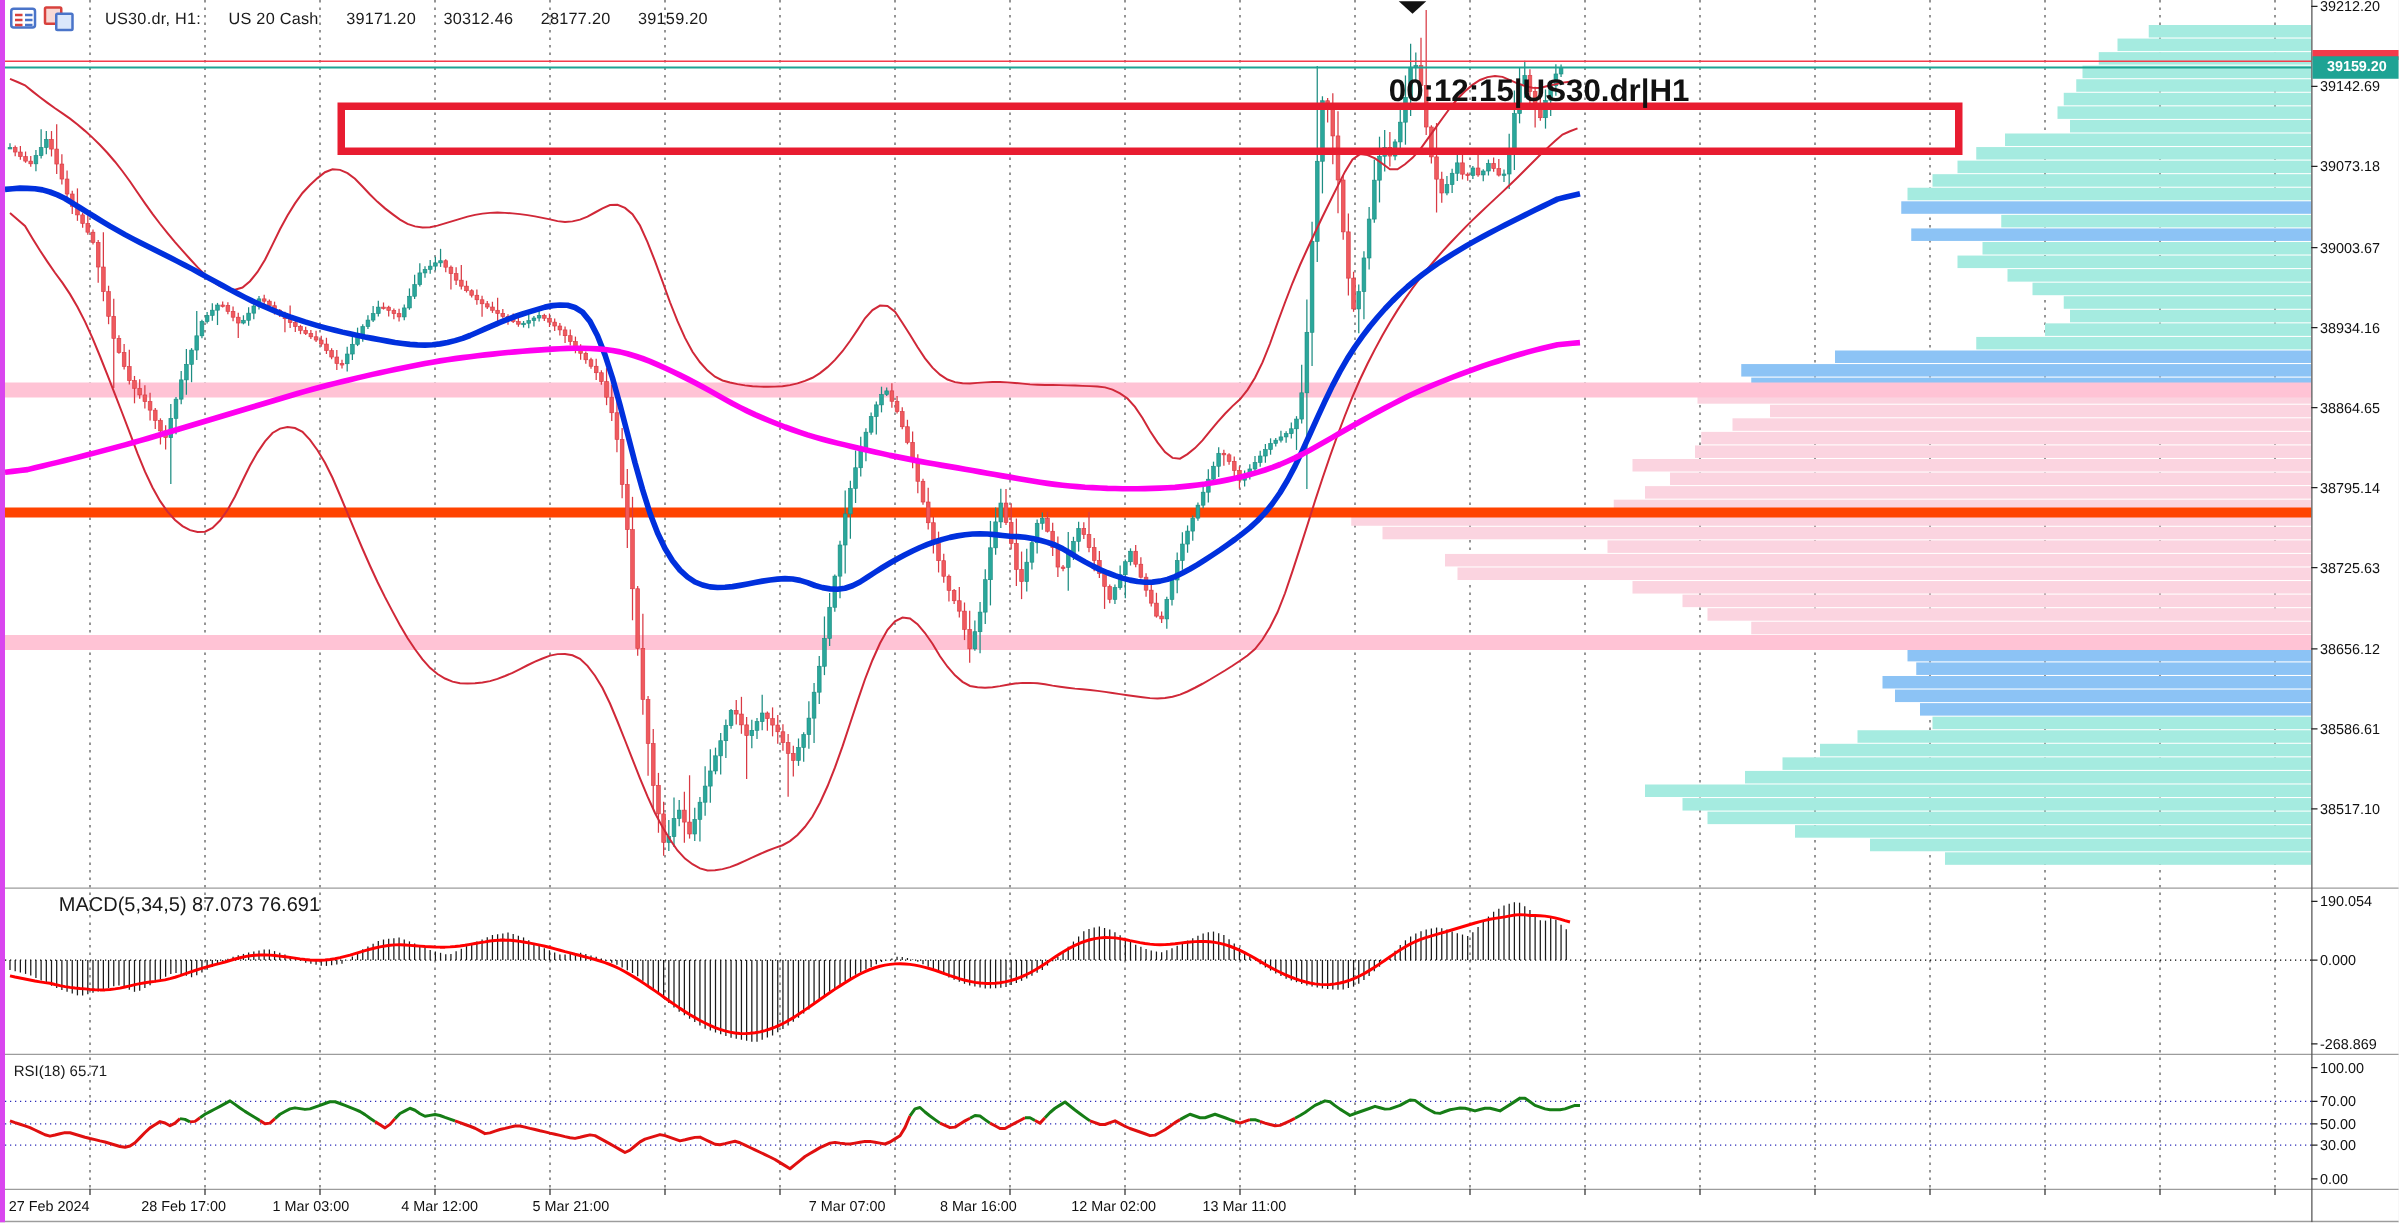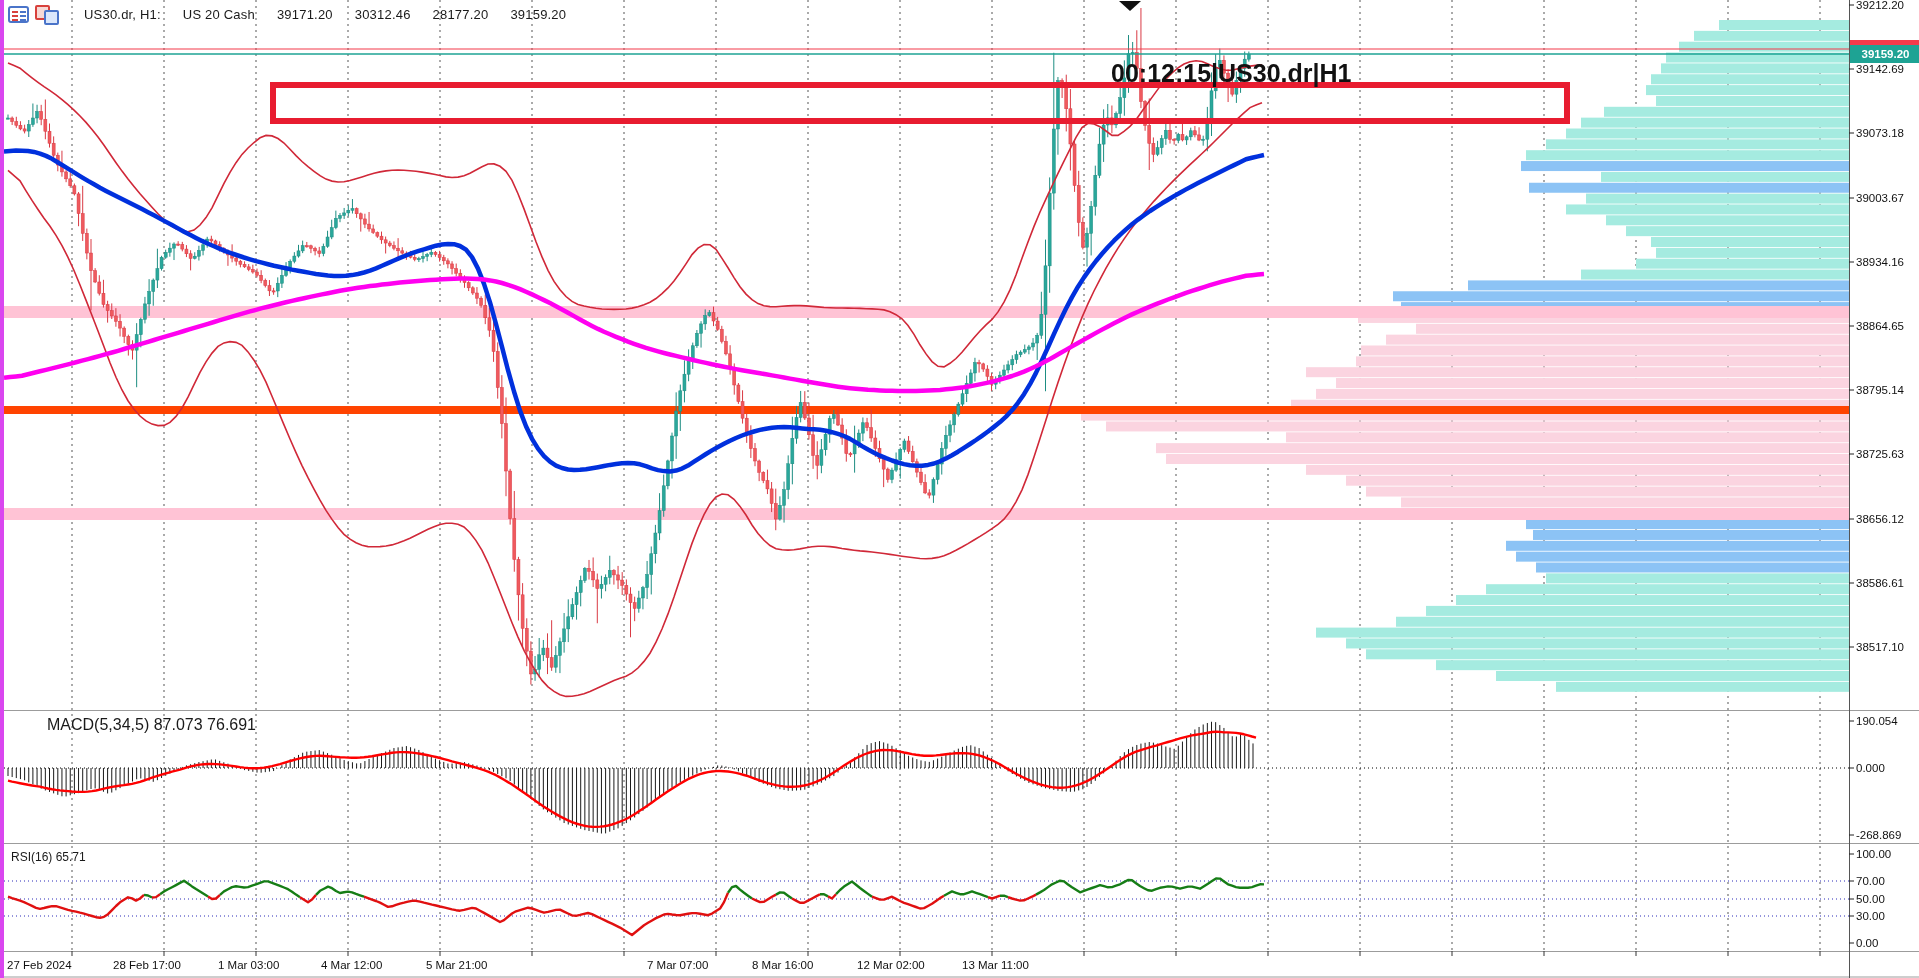--- a/index.html
+++ b/index.html
@@ -1156,16 +1156,16 @@
       <i class="b" style="top:3px"></i><i class="b" style="top:7px"></i><i class="b" style="top:11px"></i>
     </span>
     <span id="icon-cascade" class="mt-icon">
       <span class="back"></span><span class="front"></span>
     </span>
     <span id="symbol-line"><span>US30.dr, H1:</span><span>US 20 Cash</span><span>39171.20</span><span>30312.46</span><span>28177.20</span><span>39159.20</span></span>
   </div>
 
   <div id="callout" class="overlay">00:12:15|US30.dr|H1</div>
   <div id="macd-label" class="overlay">MACD(5,34,5) 87.073 76.691</div>
-  <div id="rsi-label" class="overlay">RSI(16) 65.71</div>
+  <div id="rsi-label" class="overlay">RSI(18) 65.71</div>
   <div id="ask-badge" class="overlay"></div>
   <div id="price-badge" class="overlay">39159.20</div>
 </div>
 
 </body></html>

